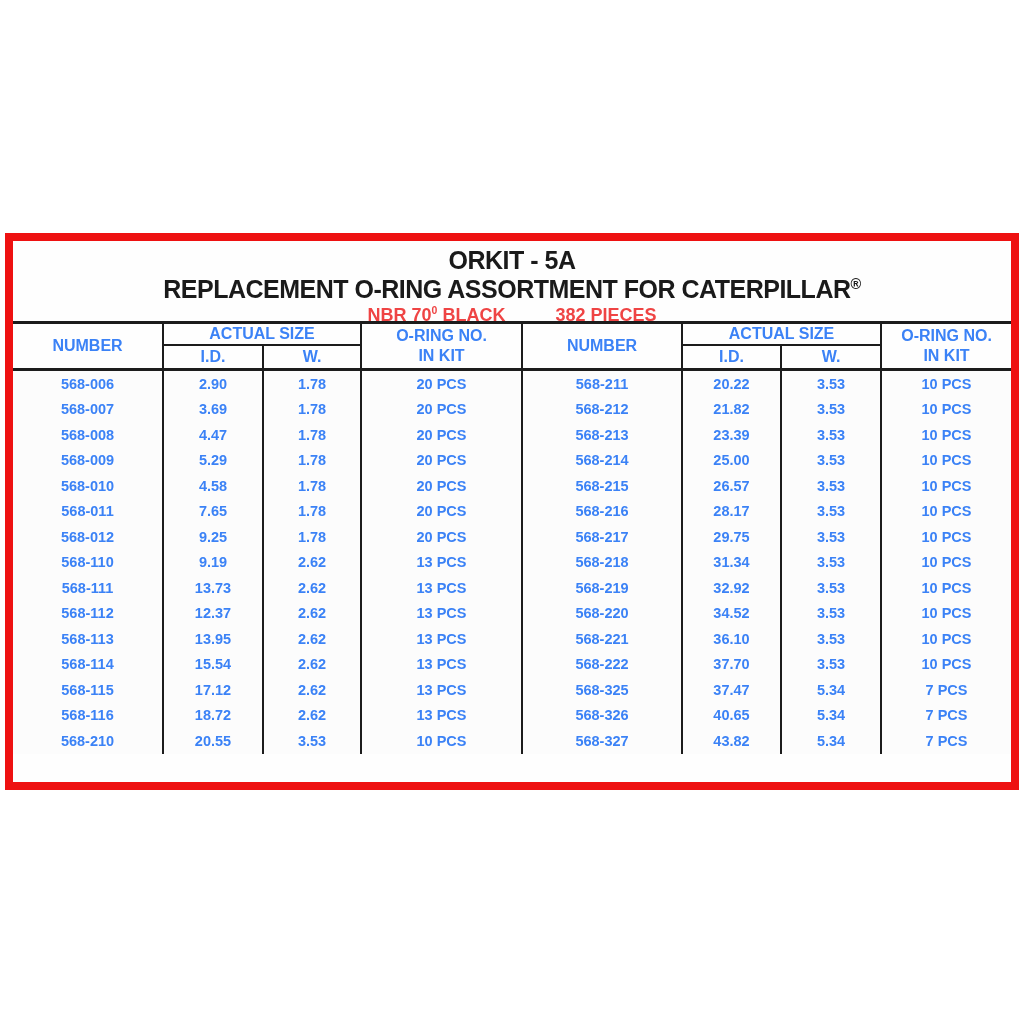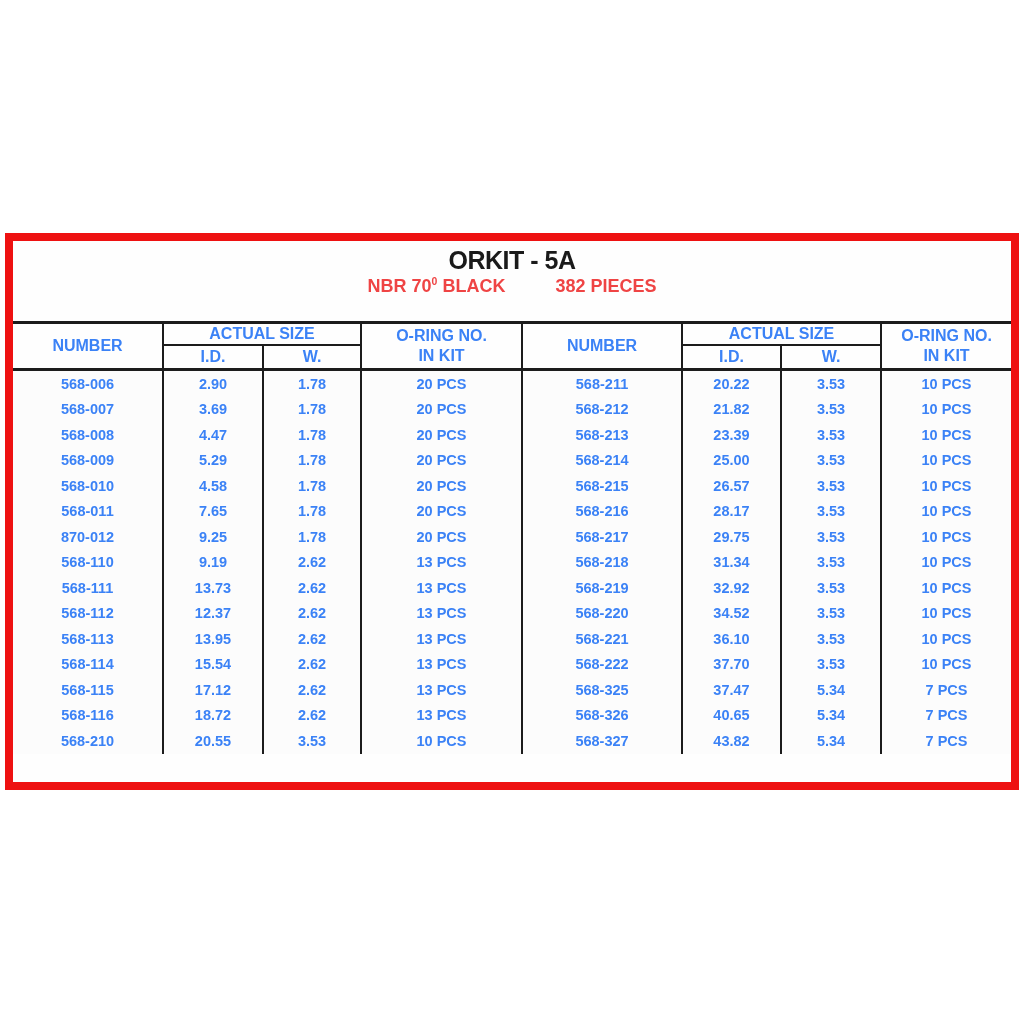--- a/index.html
+++ b/index.html
@@ -90,20 +90,21 @@
   }
 </style>
 </head>
 <body>
 
 <div class="page">
   <div class="frame">
 
     <div class="titles">
       <div class="title-main">ORKIT - 5A</div>
+      <div class="title-main"><span>REPLACEMENT O-RING ASSORTMENT FOR CATERPILLAR</span><sup>®</sup></div>
       <div class="spec-line">
         <span><span>NBR 70</span><sup>0</sup>&nbsp;<span>BLACK</span></span>
         <span>382 PIECES</span>
       </div>
     </div>
 
     <table class="oring">
       <colgroup>
         <col style="width:150px">
           <col style="width:100px">
@@ -185,21 +186,21 @@
             <td>568-011</td>
             <td>7.65</td>
             <td>1.78</td>
             <td>20 PCS</td>
             <td>568-216</td>
             <td>28.17</td>
             <td>3.53</td>
             <td>10 PCS</td>
           </tr>
           <tr>
-            <td>870-012</td>
+            <td>568-012</td>
             <td>9.25</td>
             <td>1.78</td>
             <td>20 PCS</td>
             <td>568-217</td>
             <td>29.75</td>
             <td>3.53</td>
             <td>10 PCS</td>
           </tr>
           <tr>
             <td>568-110</td>

